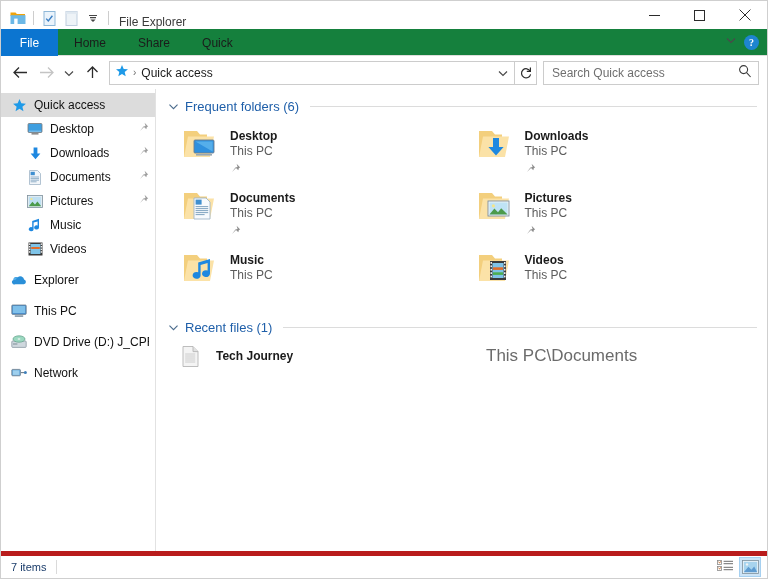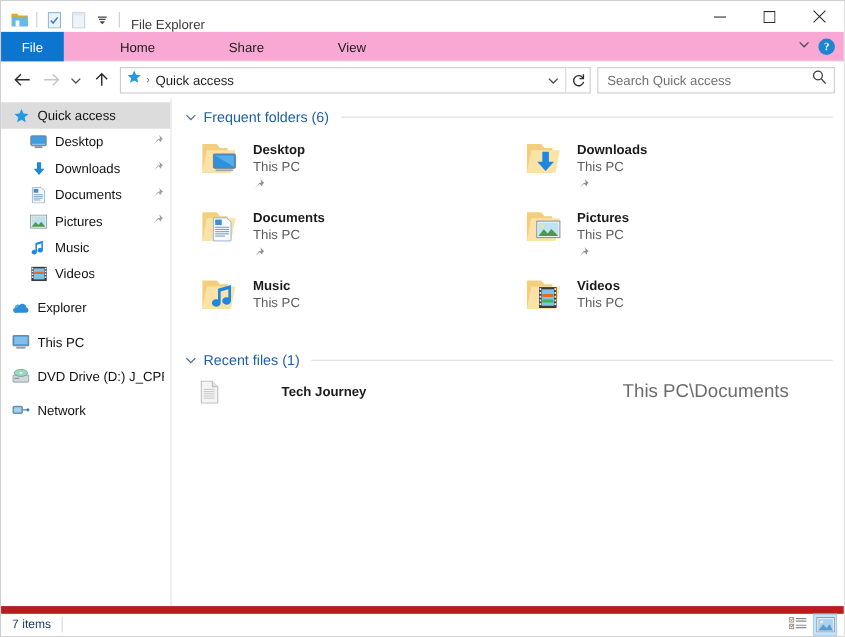--- a/index.html
+++ b/index.html
@@ -37,23 +37,22 @@
   .win-controls { margin-left: auto; display: flex; height: 28px; }
   .win-btn {
     width: 45px; height: 28px;
     display: flex; align-items: center; justify-content: center;
   }
 
   
   .ribbon {
     height: 27px; min-height: 27px;
     display: flex; align-items: stretch;
-    background: #f9a8d4;
+    background: #15803d;
     border-bottom: 1px solid #dededc;
-    gap: 35px;
   }
   .tab {
     display: flex; align-items: center; justify-content: center;
     font-size: 12px; color: #1b1b1b;
     padding: 0 16px; height: 27px;
     white-space: nowrap;
   }
   .tab.file {
     background: #0c75d0; color: #ffffff;
     min-width: 57px; padding: 0 12px;
@@ -170,36 +169,36 @@
   }
   .tile .tsub {
     font-size: 12px; color: #5c5c5c; line-height: 15px;
     white-space: nowrap;
   }
   .tile .tpin { margin-top: 1px; }
 
   .recent-head { margin-top: 14px; }
   .recent-row {
     display: flex; align-items: center;
-    height: 30px; padding-left: 12px; gap: 40px;
+    height: 30px; padding-left: 12px;
   }
   .recent-row .ricon {
     width: 20px; height: 22px; flex: 0 0 20px; margin-right: 16px;
     display: flex; align-items: center; justify-content: center;
   }
   .recent-row .rname {
     font-size: 12px; font-weight: bold; color: #1b1b1b;
     width: 270px; white-space: nowrap;
   }
   .recent-row .rpath { font-size: 17px; color: #6b6b6b; white-space: nowrap; }
 
   
   .statusbar {
     height: 27px; min-height: 27px;
-    border-top: 7px solid #b91c1c;
+    border-top: 5px solid #b91c1c;
     display: flex; align-items: center;
     padding: 0 6px 0 10px;
     background: #ffffff;
   }
   .status-text { font-size: 11px; color: #1b3d6b; }
   .status-sep { width: 1px; height: 14px; background: #dadada; margin-left: 10px; }
   .view-btns { margin-left: auto; display: flex; gap: 3px; align-items: center; }
   .view-btn {
     width: 22px; height: 20px;
     display: flex; align-items: center; justify-content: center;
@@ -258,21 +257,21 @@
             <path d="M0.6 0.6l10.8 10.8M11.4 0.6L0.6 11.4" stroke="#2b2b2b" stroke-width="1"></path>
           </svg>
       </div>
     </div>
   </div>
 
   <div class="ribbon">
     <div class="tab file">File</div>
     <div class="tab">Home</div>
     <div class="tab">Share</div>
-    <div class="tab">View</div>
+    <div class="tab">Quick</div>
     <div class="ribbon-right">
       <div>
         <svg width="14" height="14" viewBox="0 0 14 14">
             <path d="M3 5.5L7 9.5l4-4" fill="none" stroke="#4a4a4a" stroke-width="1.2"></path>
           </svg>
       </div>
       <div class="help-circle">?</div>
     </div>
   </div>
 

